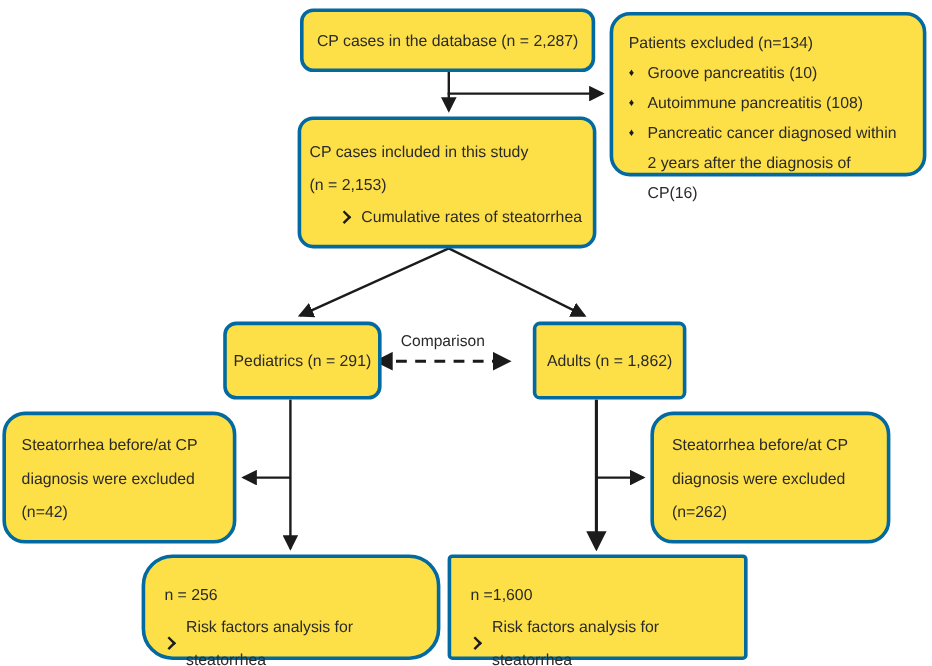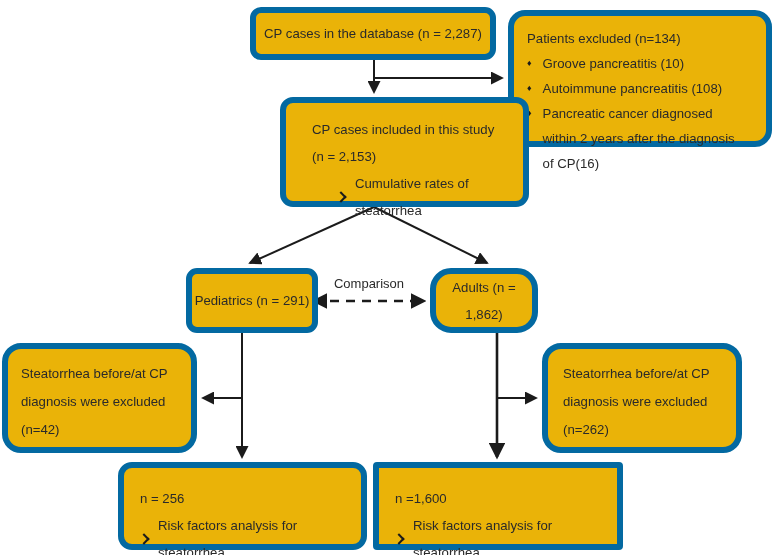--- a/index.html
+++ b/index.html
@@ -8,22 +8,22 @@
     width:777px;height:555px;
     background:#ffffff;
     font-family:"Liberation Sans","DejaVu Sans",sans-serif;
     color:#222222;
     overflow:hidden;
   }
   .connectors{position:absolute;left:0;top:0;width:777px;height:555px;}
   .box{
     position:absolute;
     box-sizing:border-box;
-    border:6px solid #0369a1;
-    background:#eab308;
+    border:3px solid #0369a1;
+    background:#fde047;
     font-size:13.2px;
     line-height:27px;
     color:#2a2a2a;
   }
   .center-box{display:flex;align-items:center;justify-content:center;text-align:center;}
   .bullet-row{display:flex;align-items:center;}
   .chevron{
     display:inline-block;flex:none;
     width:6px;height:6px;
     border-top:2px solid #1b1b1b;
@@ -34,26 +34,26 @@
   .diamond{flex:none;font-size:9px;margin-right:11px;color:#1b1b1b;line-height:inherit;}
   .item-row{display:flex;align-items:flex-start;}
   .item-text{flex:1;}
   .comparison-label{
     position:absolute;left:308px;top:276px;width:122px;
     text-align:center;font-size:13px;color:#2a2a2a;
   }
   
   .b-database {left:250px;top:7px;  width:246px;height:53px;border-radius:11px;}
   .b-excluded {left:508px;top:10px; width:264px;height:137px;border-radius:17px;padding:10px 20px 0 13px;line-height:25px;}
-  .b-included {left:248px;top:97px; width:249px;height:110px;border-radius:13px;padding:13px 8px 0 26px;margin-left:32px;}
+  .b-included {left:248px;top:97px; width:249px;height:110px;border-radius:13px;padding:13px 8px 0 7px;}
   .b-ped      {left:186px;top:268px;width:132px;height:65px;border-radius:11px;}
-  .b-adults   {left:430px;top:268px;width:108px;height:65px;border-radius:21px;}
+  .b-adults   {left:444px;top:268px;width:128px;height:65px;border-radius:6px;}
   .b-exc-l    {left:2px;  top:343px;width:195px;height:110px;border-radius:19px;padding:11px 6px 0 13px;line-height:28px;}
   .b-exc-r    {left:542px;top:343px;width:200px;height:110px;border-radius:19px;padding:11px 6px 0 15px;line-height:28px;}
-  .b-out-l    {left:118px;top:462px;width:249px;height:88px;border-radius:14px;padding:17px 6px 0 16px;}
+  .b-out-l    {left:118px;top:462px;width:249px;height:88px;border-radius:26px;padding:17px 6px 0 16px;}
   .b-out-r    {left:373px;top:462px;width:250px;height:88px;border-radius:4px;padding:17px 6px 0 16px;}
   .indent-bullet{padding-left:25px;}
 </style>
 </head>
 <body>
 
 <div class="canvas">
 
   <svg class="connectors" viewBox="0 0 777 555">
     <defs>

